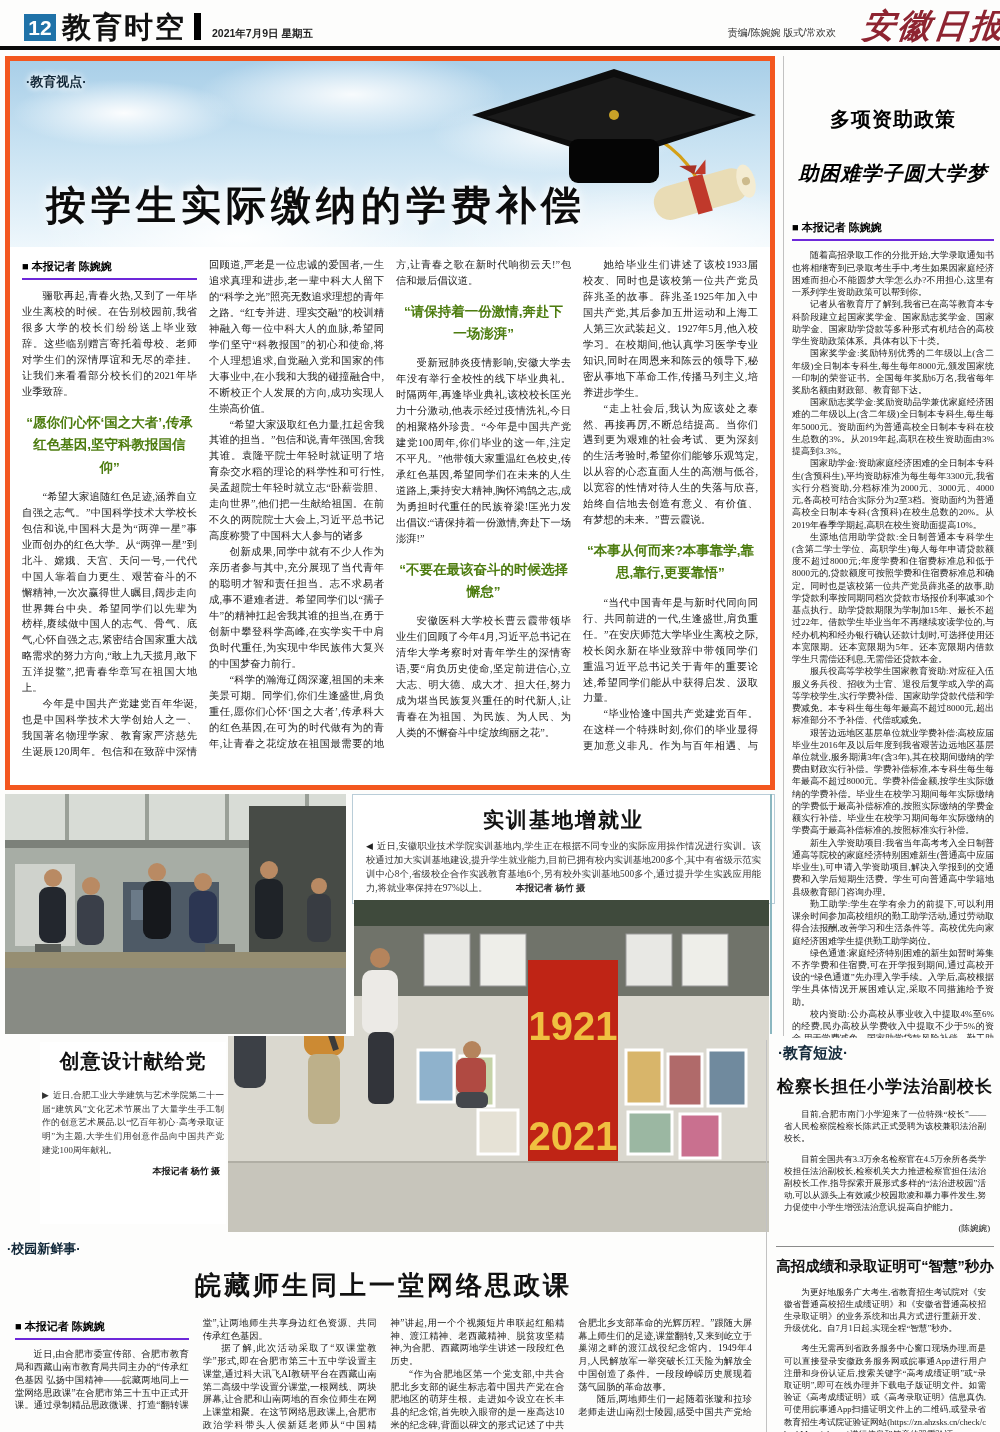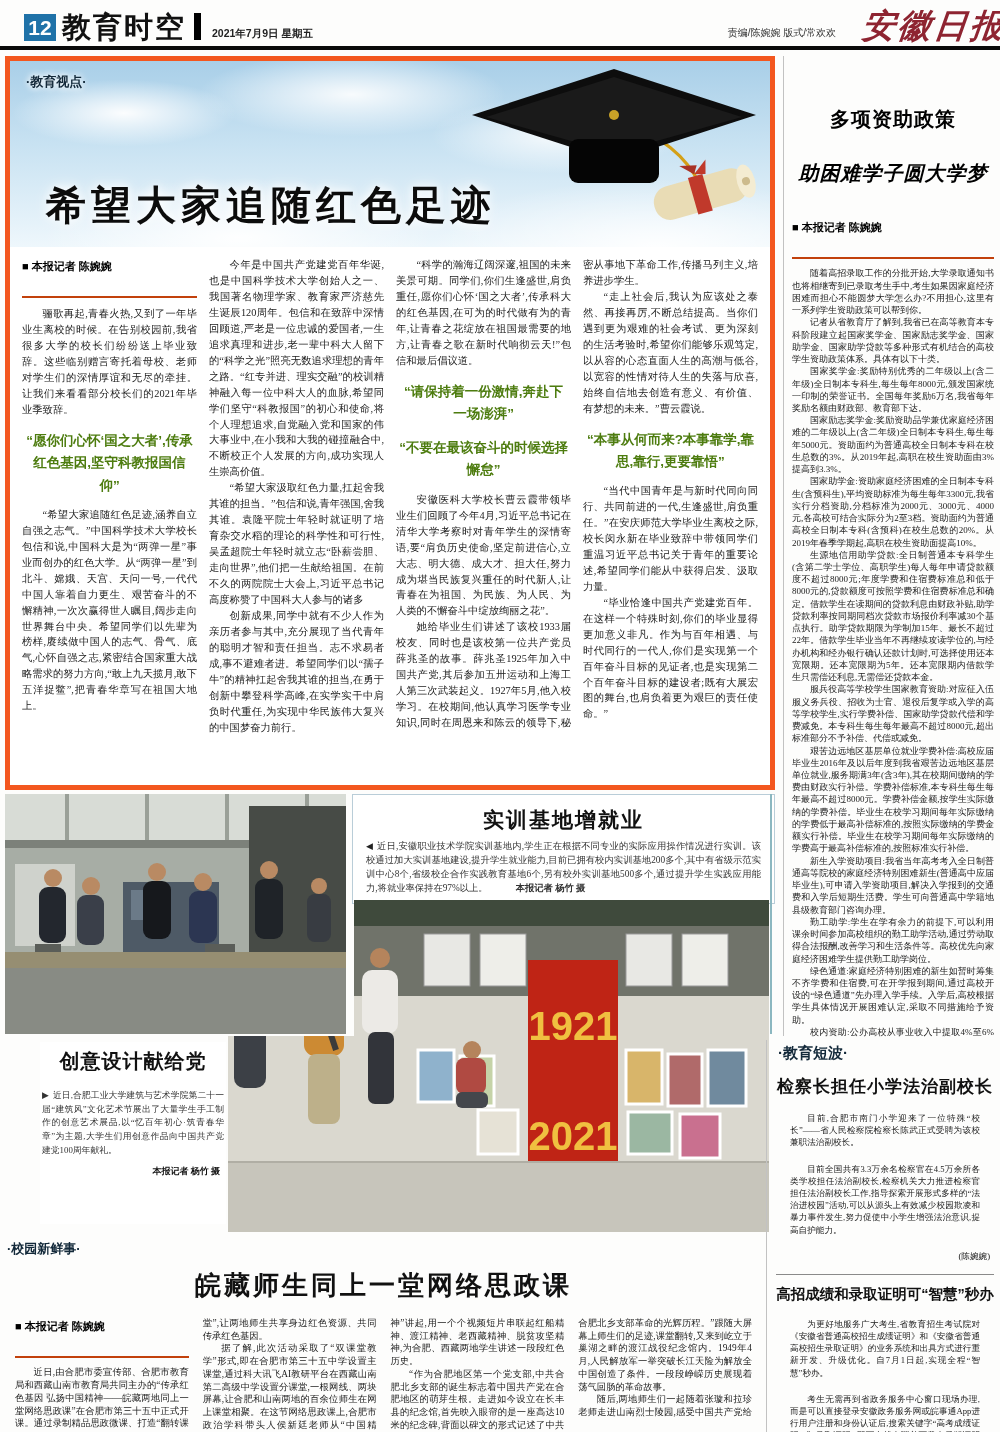--- a/index.html
+++ b/index.html
@@ -33,21 +33,21 @@
                text-shadow:0 0 6px #fff,0 0 10px #fff;}
   .feature-headline{position:absolute;left:36px;bottom:14px;font-size:40px;font-weight:900;
                     letter-spacing:5px;color:#0c0c0c;
                     text-shadow:0 0 8px rgba(255,255,255,.95),0 0 16px rgba(255,255,255,.9);}
   .cap-illu{position:absolute;right:6px;top:2px;}
   .feature-cols{column-count:4;column-gap:12px;padding:10px 12px 8px 12px;height:506px;overflow:hidden;}
   .feat-p{font:10.3px/1.55 "Liberation Serif",serif;text-align:justify;text-indent:2em;margin:0;color:#1b1b1b;}
   .col-subhead{font:800 13.5px/1.65 "Liberation Sans",sans-serif;text-align:center;text-indent:0;
                margin:12px 2px 10px 2px;color:#4d7c0f;}
   .col-byline{font:bold 11px/1.4 "Liberation Sans",sans-serif;text-indent:0;margin:0 0 8px 0;
-              padding:2px 0 22px 0;border-bottom:2px solid #c2410c;color:#000;}
+              padding:2px 0 4px 0;border-bottom:2px solid #6d28d9;color:#000;}
 
   
   .divider-v1{position:absolute;left:783px;top:56px;width:1px;height:980px;background:#c2c2c2;}
   .aid{position:absolute;left:792px;top:60px;width:202px;height:978px;overflow:hidden;}
   .aid-head{margin-top:40px;text-align:center;font-weight:900;font-size:20px;line-height:1.9;
             letter-spacing:1px;color:#000;font-family:"Liberation Sans",sans-serif;}
   .aid .col-byline{margin-top:26px;}
   .aid-body{margin-top:8px;height:795px;overflow:hidden;}
   .aid-p{font:9px/1.36 "Liberation Serif",serif;text-align:justify;text-indent:2em;margin:0;color:#1b1b1b;}
 
@@ -76,41 +76,41 @@
   .campus-headline{text-align:center;font-size:26px;font-weight:900;letter-spacing:3px;margin:0 0 14px 0;}
   .campus-cols{column-count:4;column-gap:14px;padding:0 10px;height:120px;overflow:hidden;}
   .campus-p{font:9.3px/1.37 "Liberation Serif",serif;text-align:justify;text-indent:2em;margin:0;color:#1b1b1b;}
 
   
   .divider-v2{position:absolute;left:766px;top:1040px;width:1px;height:392px;background:#c2c2c2;}
   .shorts{position:absolute;left:776px;top:1042px;width:218px;height:390px;overflow:hidden;}
   .shorts-tag{font-size:15px;font-weight:900;color:#13293a;margin:2px 0 12px 2px;}
   .short-h1{text-align:center;font-size:17px;font-weight:900;letter-spacing:1px;margin:6px 0 10px 0;}
   .short-h2{text-align:center;font-size:14.5px;font-weight:900;margin:10px 0 10px 0;}
-  .short-p{font:8.6px/1.42 "Liberation Serif",serif;text-align:justify;text-indent:2em;margin:14px;color:#1b1b1b;word-break:break-all;}
+  .short-p{font:8.6px/1.42 "Liberation Serif",serif;text-align:justify;text-indent:2em;margin:8px;color:#1b1b1b;word-break:break-all;}
   .short-credit{font:8.6px/1.4 "Liberation Serif",serif;text-align:right;margin:2px 4px 0 0;}
   .shorts-divider{border:none;border-top:1px solid #8a8a8a;margin:12px 0 4px 0;}
 </style>
 </head>
 <body>
 
 <div class="header">
   <div class="pagenum">12</div>
   <div class="section-title">教育时空</div>
   <div class="section-bar"></div>
   <div class="edition-date">2021年7月9日 星期五</div>
   <div class="editors">责编/陈婉婉  版式/常欢欢</div>
   <div class="masthead">安徽日报</div>
 </div>
 <div class="black-rule"></div>
 
 <div class="feature-box">
   <div class="sky">
     <div class="feature-tag">·教育视点·</div>
-    <div class="feature-headline">希望大家追随红色足迹</div>
+    <div class="feature-headline">按学生实际缴纳的学费补偿</div>
     <svg class="cap-illu" width="300" height="184" viewBox="0 0 300 184">
       <path d="M150,58 C 198,70 224,96 236,122" stroke="#d4a017" stroke-width="3" fill="none"></path>
       <rect x="231" y="120" width="10" height="18" rx="3" fill="#d4a017"></rect>
       <polygon points="150,6 292,52 150,98 8,52" fill="#0d0d0d"></polygon>
       <polygon points="150,14 278,54 150,90 22,54" fill="#1a1a1a"></polygon>
       <rect x="105" y="76" width="90" height="44" rx="9" fill="#050505"></rect>
       <circle cx="150" cy="52" r="5" fill="#c9a227"></circle>
       <g transform="translate(186,128) rotate(-16)">
         <rect x="0" y="0" width="96" height="34" rx="16" fill="#e9dcb5"></rect>
         <ellipse cx="95" cy="17" rx="9" ry="17" fill="#f4ecd2"></ellipse>
@@ -124,20 +124,21 @@
   <div class="feature-cols">
       <p class="col-byline">■ 本报记者 陈婉婉</p>
       <p class="feat-p">骊歌再起,青春火热,又到了一年毕业生离校的时候。在告别校园前,我省很多大学的校长们纷纷送上毕业致辞。这些临别赠言寄托着母校、老师对学生们的深情厚谊和无尽的牵挂。让我们来看看部分校长们的2021年毕业季致辞。</p>
       <h3 class="col-subhead">“愿你们心怀‘国之大者’,传承红色基因,坚守科教报国信仰”</h3>
       <p class="feat-p">“希望大家追随红色足迹,涵养自立自强之志气。”中国科学技术大学校长包信和说,中国科大是为“两弹一星”事业而创办的红色大学。从“两弹一星”到北斗、嫦娥、天宫、天问一号,一代代中国人靠着自力更生、艰苦奋斗的不懈精神,一次次赢得世人瞩目,阔步走向世界舞台中央。希望同学们以先辈为榜样,赓续做中国人的志气、骨气、底气,心怀自强之志,紧密结合国家重大战略需求的努力方向,“敢上九天揽月,敢下五洋捉鳖”,把青春华章写在祖国大地上。</p>
       <p class="feat-p">今年是中国共产党建党百年华诞,也是中国科学技术大学创始人之一、我国著名物理学家、教育家严济慈先生诞辰120周年。包信和在致辞中深情回顾道,严老是一位忠诚的爱国者,一生追求真理和进步,老一辈中科大人留下的“科学之光”照亮无数追求理想的青年之路。“红专并进、理实交融”的校训精神融入每一位中科大人的血脉,希望同学们坚守“科教报国”的初心和使命,将个人理想追求,自觉融入党和国家的伟大事业中,在小我和大我的碰撞融合中,不断校正个人发展的方向,成功实现人生崇高价值。</p>
       <p class="feat-p">“希望大家汲取红色力量,扛起舍我其谁的担当。”包信和说,青年强国,舍我其谁。袁隆平院士年轻时就证明了培育杂交水稻的理论的科学性和可行性,吴孟超院士年轻时就立志“卧薪尝胆、走向世界”,他们把一生献给祖国。在前不久的两院院士大会上,习近平总书记高度称赞了中国科大人参与的诸多</p>
       <p class="feat-p">创新成果,同学中就有不少人作为亲历者参与其中,充分展现了当代青年的聪明才智和责任担当。志不求易者成,事不避难者进。希望同学们以“孺子牛”的精神扛起舍我其谁的担当,在勇于创新中攀登科学高峰,在实学实干中肩负时代重任,为实现中华民族伟大复兴的中国梦奋力前行。</p>
       <p class="feat-p">“科学的瀚海辽阔深邃,祖国的未来美景可期。同学们,你们生逢盛世,肩负重任,愿你们心怀‘国之大者’,传承科大的红色基因,在可为的时代做有为的青年,让青春之花绽放在祖国最需要的地方,让青春之歌在新时代响彻云天!”包信和最后倡议道。</p>
       <h3 class="col-subhead">“请保持着一份激情,奔赴下一场澎湃”</h3>
+      <p class="feat-p">受新冠肺炎疫情影响,安徽大学去年没有举行全校性的线下毕业典礼。时隔两年,再逢毕业典礼,该校校长匡光力十分激动,他表示经过疫情洗礼,今日的相聚格外珍贵。“今年是中国共产党建党100周年,你们毕业的这一年,注定不平凡。”他带领大家重温红色校史,传承红色基因,希望同学们在未来的人生道路上,秉持安大精神,胸怀鸿鹄之志,成为勇担时代重任的民族脊梁!匡光力发出倡议:“请保持着一份激情,奔赴下一场澎湃!”</p>
       <h3 class="col-subhead">“不要在最该奋斗的时候选择懈怠”</h3>
       <p class="feat-p">安徽医科大学校长曹云霞带领毕业生们回顾了今年4月,习近平总书记在清华大学考察时对青年学生的深情寄语,要“肩负历史使命,坚定前进信心,立大志、明大德、成大才、担大任,努力成为堪当民族复兴重任的时代新人,让青春在为祖国、为民族、为人民、为人类的不懈奋斗中绽放绚丽之花”。</p>
       <p class="feat-p">她给毕业生们讲述了该校1933届校友、同时也是该校第一位共产党员薛兆圣的故事。薛兆圣1925年加入中国共产党,其后参加五卅运动和上海工人第三次武装起义。1927年5月,他入校学习。在校期间,他认真学习医学专业知识,同时在周恩来和陈云的领导下,秘密从事地下革命工作,传播马列主义,培养进步学生。</p>
       <p class="feat-p">“走上社会后,我认为应该处之泰然、再接再厉,不断总结提高。当你们遇到更为艰难的社会考试、更为深刻的生活考验时,希望你们能够乐观笃定,以从容的心态直面人生的高潮与低谷,以宽容的性情对待人生的失落与欣喜,始终自信地去创造有意义、有价值、有梦想的未来。”曹云霞说。</p>
       <h3 class="col-subhead">“本事从何而来?本事靠学,靠思,靠行,更要靠悟”</h3>
       <p class="feat-p">“当代中国青年是与新时代同向同行、共同前进的一代,生逢盛世,肩负重任。”在安庆师范大学毕业生离校之际,校长闵永新在毕业致辞中带领同学们重温习近平总书记关于青年的重要论述,希望同学们能从中获得启发、汲取力量。</p>
       <p class="feat-p">“毕业恰逢中国共产党建党百年。在这样一个特殊时刻,你们的毕业显得更加意义非凡。作为与百年相遇、与时代同行的一代人,你们是实现第一个百年奋斗目标的见证者,也是实现第二个百年奋斗目标的建设者;既有大展宏图的舞台,也肩负着更为艰巨的责任使命。”</p>
     </div>
 </div>
 
@@ -145,21 +146,21 @@
 <div class="aid">
   <div class="aid-head">多项资助政策</div>
   <div class="aid-head" style="margin-top:16px;font-style:italic;">助困难学子圆大学梦</div>
   <div class="col-byline">■ 本报记者 陈婉婉</div>
   <div class="aid-body">
       <p class="aid-p">随着高招录取工作的分批开始,大学录取通知书也将相继寄到已录取考生手中,考生如果因家庭经济困难而担心不能圆梦大学怎么办?不用担心,这里有一系列学生资助政策可以帮到你。</p>
       <p class="aid-p">记者从省教育厅了解到,我省已在高等教育本专科阶段建立起国家奖学金、国家励志奖学金、国家助学金、国家助学贷款等多种形式有机结合的高校学生资助政策体系。具体有以下十类。</p>
       <p class="aid-p">国家奖学金:奖励特别优秀的二年级以上(含二年级)全日制本专科生,每生每年8000元,颁发国家统一印制的荣誉证书。全国每年奖励6万名,我省每年奖励名额由财政部、教育部下达。</p>
       <p class="aid-p">国家励志奖学金:奖励资助品学兼优家庭经济困难的二年级以上(含二年级)全日制本专科生,每生每年5000元。资助面约为普通高校全日制本专科在校生总数的3%。从2019年起,高职在校生资助面由3%提高到3.3%。</p>
       <p class="aid-p">国家助学金:资助家庭经济困难的全日制本专科生(含预科生),平均资助标准为每生每年3300元,我省实行分档资助,分档标准为2000元、3000元、4000元,各高校可结合实际分为2至3档。资助面约为普通高校全日制本专科(含预科)在校生总数的20%。从2019年春季学期起,高职在校生资助面提高10%。</p>
-      <p class="aid-p">生源地信用助学贷款:全日制普通本专科学生(含第二学士学位、高职学生)每人每年申请贷款额度不超过8000元;年度学费和住宿费标准总和低于8000元的,贷款额度可按照学费和住宿费标准总和确定。借款学生在读期间的贷款利息由财政补贴,助学贷款利率按同期同档次贷款市场报价利率减30个基点执行。助学贷款期限为学制加15年、最长不超过22年。借款学生毕业当年不再继续攻读学位的,与经办机构和经办银行确认还款计划时,可选择使用还本宽限期。还本宽限期为5年。还本宽限期内借款学生只需偿还利息,无需偿还贷款本金。</p>
+      <p class="aid-p">生源地信用助学贷款:全日制普通本专科学生(含第二学士学位、高职学生)每人每年申请贷款额度不超过8000元;年度学费和住宿费标准总和低于8000元的,贷款额度可按照学费和住宿费标准总和确定。同时也是该校第一位共产党员薛兆圣的故事,助学贷款利率按同期同档次贷款市场报价利率减30个基点执行。助学贷款期限为学制加15年、最长不超过22年。借款学生毕业当年不再继续攻读学位的,与经办机构和经办银行确认还款计划时,可选择使用还本宽限期。还本宽限期为5年。还本宽限期内借款学生只需偿还利息,无需偿还贷款本金。</p>
       <p class="aid-p">服兵役高等学校学生国家教育资助:对应征入伍服义务兵役、招收为士官、退役后复学或入学的高等学校学生,实行学费补偿、国家助学贷款代偿和学费减免。本专科生每生每年最高不超过8000元,超出标准部分不予补偿、代偿或减免。</p>
       <p class="aid-p">艰苦边远地区基层单位就业学费补偿:高校应届毕业生2016年及以后年度到我省艰苦边远地区基层单位就业,服务期满3年(含3年),其在校期间缴纳的学费由财政实行补偿。学费补偿标准,本专科生每生每年最高不超过8000元。学费补偿金额,按学生实际缴纳的学费补偿。毕业生在校学习期间每年实际缴纳的学费低于最高补偿标准的,按照实际缴纳的学费金额实行补偿。毕业生在校学习期间每年实际缴纳的学费高于最高补偿标准的,按照标准实行补偿。</p>
       <p class="aid-p">新生入学资助项目:我省当年高考考入全日制普通高等院校的家庭经济特别困难新生(普通高中应届毕业生),可申请入学资助项目,解决入学报到的交通费和入学后短期生活费。学生可向普通高中学籍地县级教育部门咨询办理。</p>
       <p class="aid-p">勤工助学:学生在学有余力的前提下,可以利用课余时间参加高校组织的勤工助学活动,通过劳动取得合法报酬,改善学习和生活条件等。高校优先向家庭经济困难学生提供勤工助学岗位。</p>
       <p class="aid-p">绿色通道:家庭经济特别困难的新生如暂时筹集不齐学费和住宿费,可在开学报到期间,通过高校开设的“绿色通道”先办理入学手续。入学后,高校根据学生具体情况开展困难认定,采取不同措施给予资助。</p>
       <p class="aid-p">校内资助:公办高校从事业收入中提取4%至6%的经费,民办高校从学费收入中提取不少于5%的资金,用于学费减免、国家助学贷款风险补偿、勤工助学、校内无息借款、校内奖助学金和特殊困难补助等。</p>
     </div>
 </div>
 
 <div class="training-photo">
@@ -244,21 +245,21 @@
       <circle cx="244" cy="150" r="9" fill="#b5845c"></circle>
       <rect x="228" y="158" width="30" height="36" rx="8" fill="#b04a42"></rect>
       <rect x="228" y="192" width="32" height="16" rx="6" fill="#44474c"></rect>
     </g>
   </svg>
 </div>
 
 <div class="creative-box">
   <div class="creative-title">创意设计献给党</div>
   <p class="creative-text">
-    <span class="marker">▶</span><span>近日,合肥工业大学建筑与艺术学院第二十一届“建筑风”文化艺术节展出了大量学生手工制作的创意艺术展品,以“忆百年初心·筑青春华章”为主题,大学生们用创意作品向中国共产党建党100周年献礼。</span>
+    <span class="marker">▶</span><span>近日,合肥工业大学建筑与艺术学院第二十一届“建筑风”文化艺术节展出了大量学生手工制作的创意艺术展品,以“忆百年初心·高考录取证明”为主题,大学生们用创意作品向中国共产党建党100周年献礼。</span>
   </p>
   <div class="creative-credit">本报记者 杨竹 摄</div>
 </div>
 
 <div class="campus">
   <div class="campus-tag">·校园新鲜事·</div>
   <div class="campus-headline">皖藏师生同上一堂网络思政课</div>
   <div class="campus-cols">
       <p class="col-byline">■ 本报记者 陈婉婉</p>
       <p class="campus-p">近日,由合肥市委宣传部、合肥市教育局和西藏山南市教育局共同主办的“传承红色基因 弘扬中国精神——皖藏两地同上一堂网络思政课”在合肥市第三十五中正式开课。通过录制精品思政微课、打造“翻转课堂”,让两地师生共享身边红色资源、共同传承红色基因。</p>

